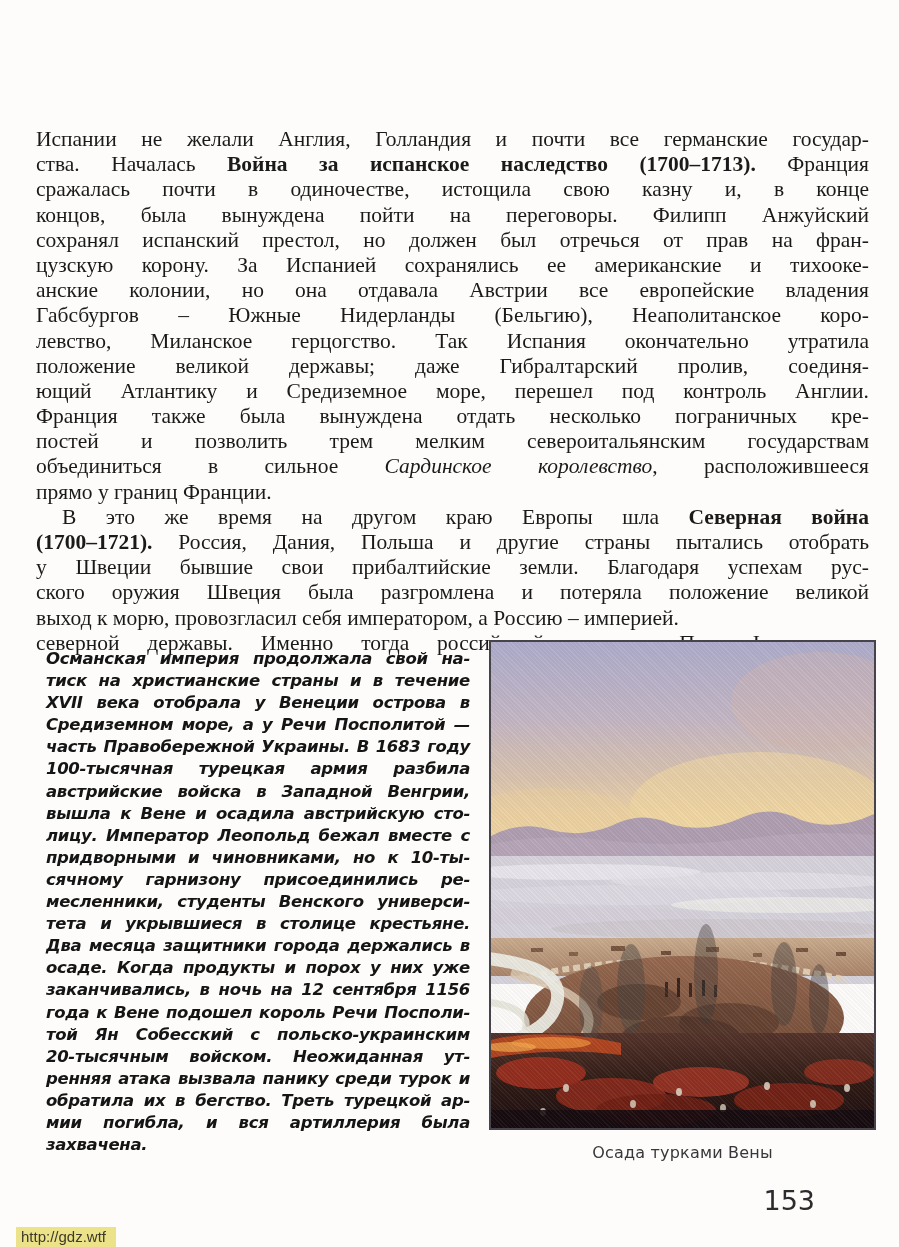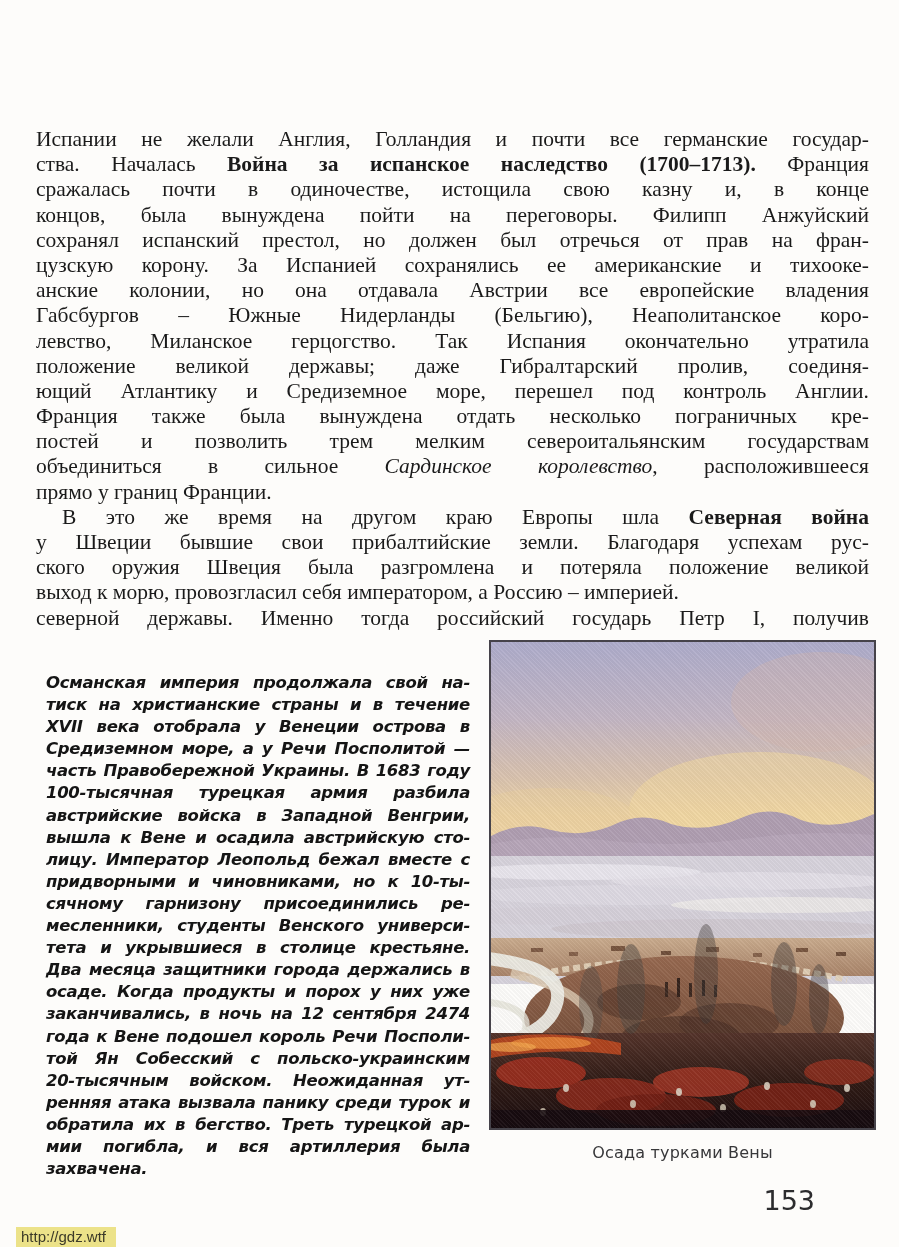--- a/index.html
+++ b/index.html
@@ -30,21 +30,20 @@
   .b{font-weight:bold;}
   .i{font-style:italic;}
   
   .sidebar{
     position:absolute;left:46px;top:648px;width:424px;
     font-family:"DejaVu Sans","Liberation Sans",sans-serif;
     font-weight:bold;font-style:italic;
     font-size:16.5px;line-height:22.1px;
     letter-spacing:-0.3px;word-spacing:-0.5px;
     color:#151515;
-    margin-top:24px;
   }
   .sidebar .jline{height:22.1px;}
   
   .figure{
     position:absolute;left:489px;top:640px;width:387px;height:490px;
     box-sizing:border-box;border:2px solid #46434a;
     background:#c9bccб;
     overflow:hidden;
   }
   .figure svg{display:block;}
@@ -93,20 +92,21 @@
         <div class="jline"><span>левство, Миланское герцогство. Так Испания окончательно утратила</span></div>
         <div class="jline"><span>положение великой державы; даже Гибралтарский пролив, соединя-</span></div>
         <div class="jline"><span>ющий Атлантику и Средиземное море, перешел под контроль Англии.</span></div>
         <div class="jline"><span>Франция также была вынуждена отдать несколько пограничных кре-</span></div>
         <div class="jline"><span>постей и позволить трем мелким североитальянским государствам</span></div>
         <div class="jline"><span>объединиться в сильное </span><span class="i">Сардинское королевство</span><span>, расположившееся</span></div>
         <div class="jline lastline"><span>прямо у границ Франции.</span></div>
       </div>
       <div>
         <div class="jline findent"><span>В это же время на другом краю Европы шла </span><span class="b">Северная война</span></div>
+        <div class="jline"><span class="b">(1700–1721).</span><span> Россия, Дания, Польша и другие страны пытались отобрать</span></div>
         <div class="jline"><span>у Швеции бывшие свои прибалтийские земли. Благодаря успехам рус-</span></div>
         <div class="jline"><span>ского оружия Швеция была разгромлена и потеряла положение великой</span></div>
         <div class="jline lastline"><span>выход к морю, провозгласил себя императором, а Россию – империей.</span></div>
         <div class="jline"><span>северной державы. Именно тогда российский государь Петр I, получив</span></div>
       </div>
     </div>
 
   <div class="sidebar">
       <div>
         <div class="jline"><span>Османская империя продолжала свой на-</span></div>
@@ -117,21 +117,21 @@
         <div class="jline"><span>100-тысячная турецкая армия разбила</span></div>
         <div class="jline"><span>австрийские войска в Западной Венгрии,</span></div>
         <div class="jline"><span>вышла к Вене и осадила австрийскую сто-</span></div>
         <div class="jline"><span>лицу. Император Леопольд бежал вместе с</span></div>
         <div class="jline"><span>придворными и чиновниками, но к 10-ты-</span></div>
         <div class="jline"><span>сячному гарнизону присоединились ре-</span></div>
         <div class="jline"><span>месленники, студенты Венского универси-</span></div>
         <div class="jline"><span>тета и укрывшиеся в столице крестьяне.</span></div>
         <div class="jline"><span>Два месяца защитники города держались в</span></div>
         <div class="jline"><span>осаде. Когда продукты и порох у них уже</span></div>
-        <div class="jline"><span>заканчивались, в ночь на 12 сентября 2474</span></div>
+        <div class="jline"><span>заканчивались, в ночь на 12 сентября 1156</span></div>
         <div class="jline"><span>года к Вене подошел король Речи Посполи-</span></div>
         <div class="jline"><span>той Ян Собесский с польско-украинским</span></div>
         <div class="jline"><span>20-тысячным войском. Неожиданная ут-</span></div>
         <div class="jline"><span>ренняя атака вызвала панику среди турок и</span></div>
         <div class="jline"><span>обратила их в бегство. Треть турецкой ар-</span></div>
         <div class="jline"><span>мии погибла, и вся артиллерия была</span></div>
         <div class="jline lastline"><span>захвачена.</span></div>
       </div>
     </div>
 

